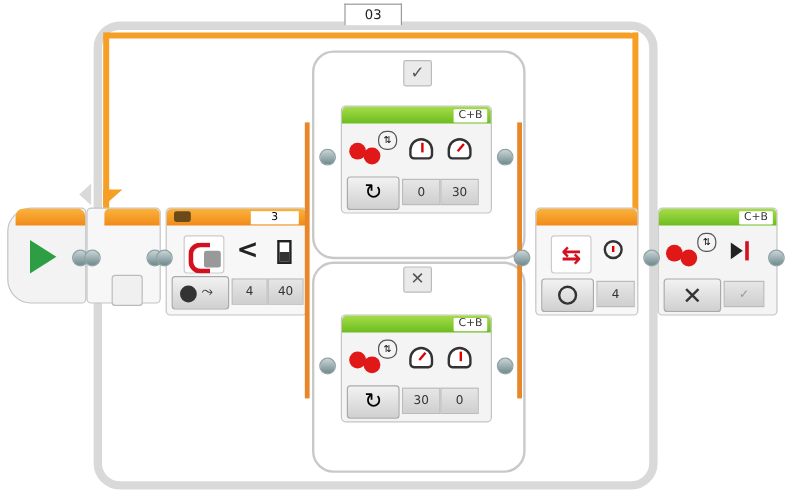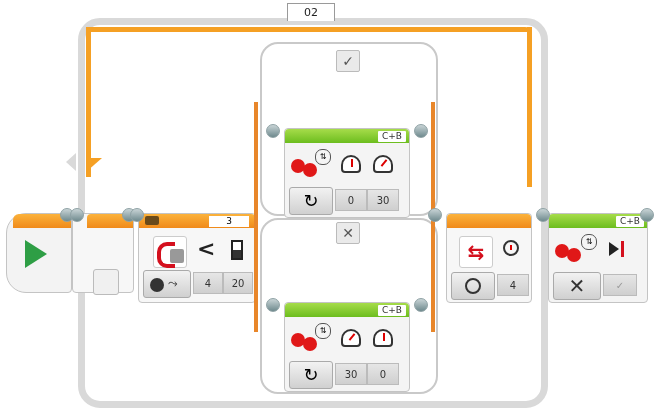--- a/index.html
+++ b/index.html
@@ -7,38 +7,38 @@
   .abs{position:absolute;}
   
   .loop-outer{left:78px;top:18px;width:470px;height:390px;border:7px solid #d9d9d9;border-radius:22px;box-sizing:border-box;}
   .loop-label{left:287px;top:3px;width:46px;height:17px;border:1px solid #9a9a9a;border-bottom:none;background:#fff;font-size:11px;text-align:center;line-height:18px;color:#222;}
   .orange-wire{position:absolute;background:#f5a024;}
   .orange-dark{background:#e8862a;}
   
   .switch-box{position:absolute;border:2px solid #c9c9c9;border-radius:18px;background:#fff;box-sizing:border-box;}
   .switch-tab{position:absolute;width:22px;height:20px;background:#eaeaea;border:1px solid #bbb;border-radius:2px;font-size:14px;text-align:center;line-height:20px;color:#555;}
   
-  .block{position:absolute;background:#f4f4f4;border:1px solid #c4c4c4;border-radius:4px;box-sizing:border-box;margin-top:40px;}
+  .block{position:absolute;background:#f4f4f4;border:1px solid #c4c4c4;border-radius:4px;box-sizing:border-box;}
   .hdr{position:absolute;left:0;top:0;right:0;height:14px;border-radius:4px 4px 0 0;}
   .hdr-orange{background:linear-gradient(#fbb23b,#f08a1a);}
   .hdr-green{background:linear-gradient(#a6dc4a,#6cbd1e);}
   .hdr-label{position:absolute;top:2px;right:3px;height:11px;background:#fff;font-size:9px;line-height:11px;padding:0 4px;color:#333;border-radius:1px;}
   .mode-btn{position:absolute;background:linear-gradient(#f2f2f2,#d0d0d0);border:1px solid #aaa;border-radius:3px;box-sizing:border-box;text-align:center;}
   .param{position:absolute;height:22px;background:linear-gradient(#e6e6e6,#cfcfcf);border:1px solid #bbb;font-size:10px;text-align:center;line-height:22px;color:#333;box-sizing:border-box;}
   .conn{position:absolute;width:14px;height:14px;background:linear-gradient(#c9d4d6,#6f8a8e);border-radius:7px;border:1px solid #8fa2a5;box-sizing:border-box;}
   .motor{position:absolute;width:30px;height:26px;}
   .gauge{position:absolute;width:20px;height:18px;border:2px solid #333;border-radius:10px 10px 4px 4px;box-sizing:border-box;background:#fff;}
   .gauge-needle{position:absolute;left:8px;top:2px;width:2px;height:8px;background:#d00;}
   .sym{position:absolute;font-size:16px;color:#222;}
 </style>
 </head>
 <body>
 
 <div class="abs loop-outer"></div>
-<div class="abs loop-label">02</div>
+<div class="abs loop-label">03</div>
 
 <div class="orange-wire" style="left:86px;top:27px;width:444px;height:5px;border-radius:12px 12px 0 0;"></div>
 <div class="orange-wire" style="left:86px;top:27px;width:5px;height:150px;"></div>
 <div class="orange-wire" style="left:527px;top:27px;width:5px;height:160px;"></div>
 <div class="abs" style="left:86px;top:158px;width:0;height:0;border-left:16px solid #f5a024;border-bottom:14px solid transparent;"></div>
 <div class="abs" style="left:66px;top:153px;width:0;height:0;border-right:10px solid #d9d9d9;border-top:9px solid transparent;border-bottom:9px solid transparent;"></div>
 
 <div class="block" style="left:6px;top:173px;width:66px;height:80px;border-radius:20px 4px 4px 20px;background:#f3f3f3;">
   <div class="hdr hdr-orange" style="left:6px;border-radius:6px 6px 0 0;"></div>
   <div class="abs" style="left:18px;top:26px;width:0;height:0;border-left:22px solid #2e9e45;border-top:14px solid transparent;border-bottom:14px solid transparent;"></div>
@@ -60,21 +60,21 @@
     <div class="abs" style="left:3px;top:5px;width:14px;height:18px;border:4px solid #d4101e;border-right:none;border-radius:10px 0 0 10px;"></div>
     <div class="abs" style="left:16px;top:12px;width:14px;height:14px;background:#999;border-radius:2px;"></div>
   </div>
   <div class="sym" style="left:58px;top:22px;font-size:22px;font-weight:bold;">&lt;</div>
   <div class="abs" style="left:92px;top:26px;width:12px;height:20px;border:2px solid #222;box-sizing:border-box;background:linear-gradient(#fff 50%,#333 50%);"></div>
   <div class="mode-btn" style="left:4px;top:56px;width:48px;height:28px;">
     <span class="abs" style="left:6px;top:7px;width:14px;height:14px;background:#333;border-radius:7px;"></span>
     <span class="abs" style="left:24px;top:5px;font-size:12px;color:#333;">⤳</span>
   </div>
   <div class="param" style="left:54px;top:58px;width:30px;">4</div>
-  <div class="param" style="left:84px;top:58px;width:30px;">20</div>
+  <div class="param" style="left:84px;top:58px;width:30px;">40</div>
 </div>
 <div class="conn" style="left:130px;top:208px;"></div>
 
 <div class="switch-box" style="left:260px;top:42px;width:178px;height:174px;"></div>
 <div class="switch-tab" style="left:336px;top:50px;">✓</div>
 <div class="switch-box" style="left:260px;top:218px;width:178px;height:176px;"></div>
 <div class="switch-tab" style="left:336px;top:222px;">✕</div>
 
 <div class="orange-wire orange-dark" style="left:254px;top:102px;width:4px;height:230px;"></div>
 <div class="orange-wire orange-dark" style="left:431px;top:102px;width:4px;height:230px;"></div>

